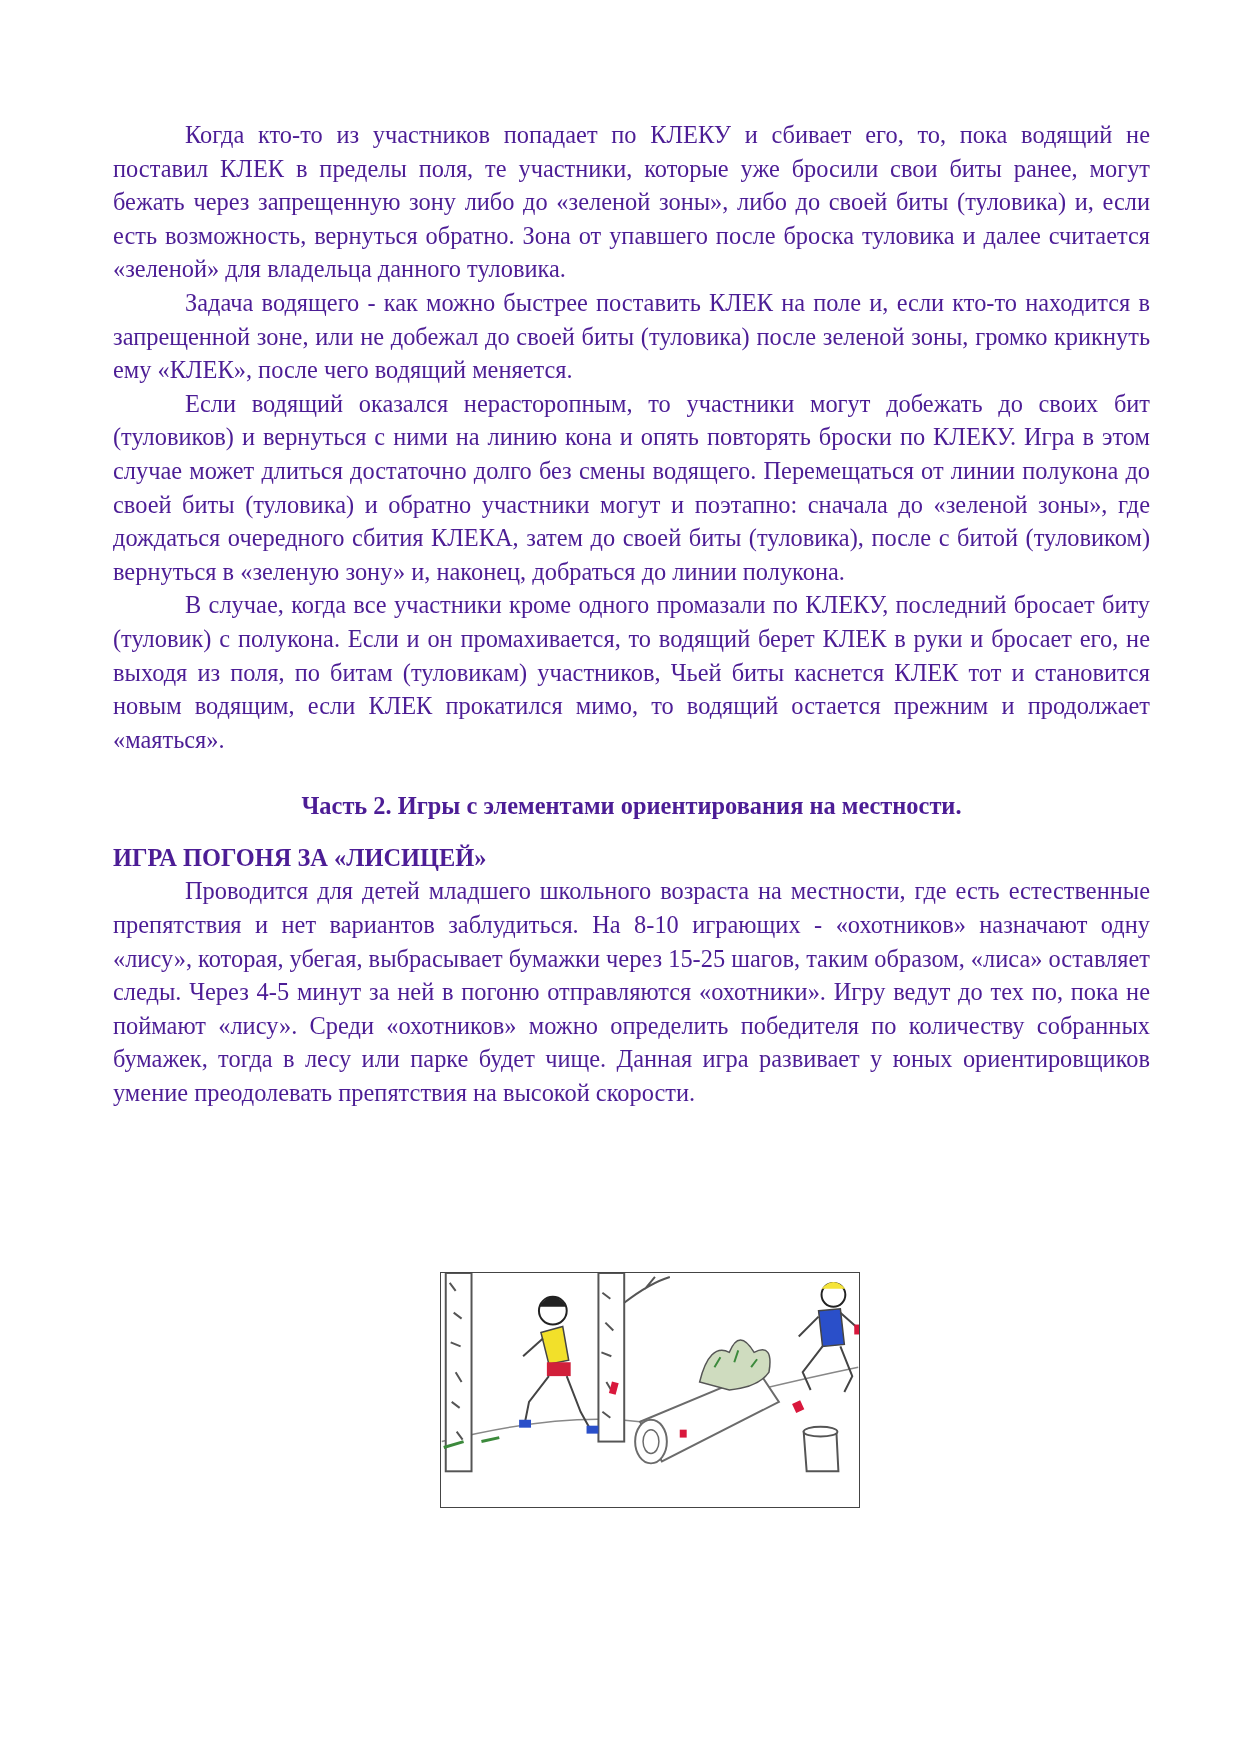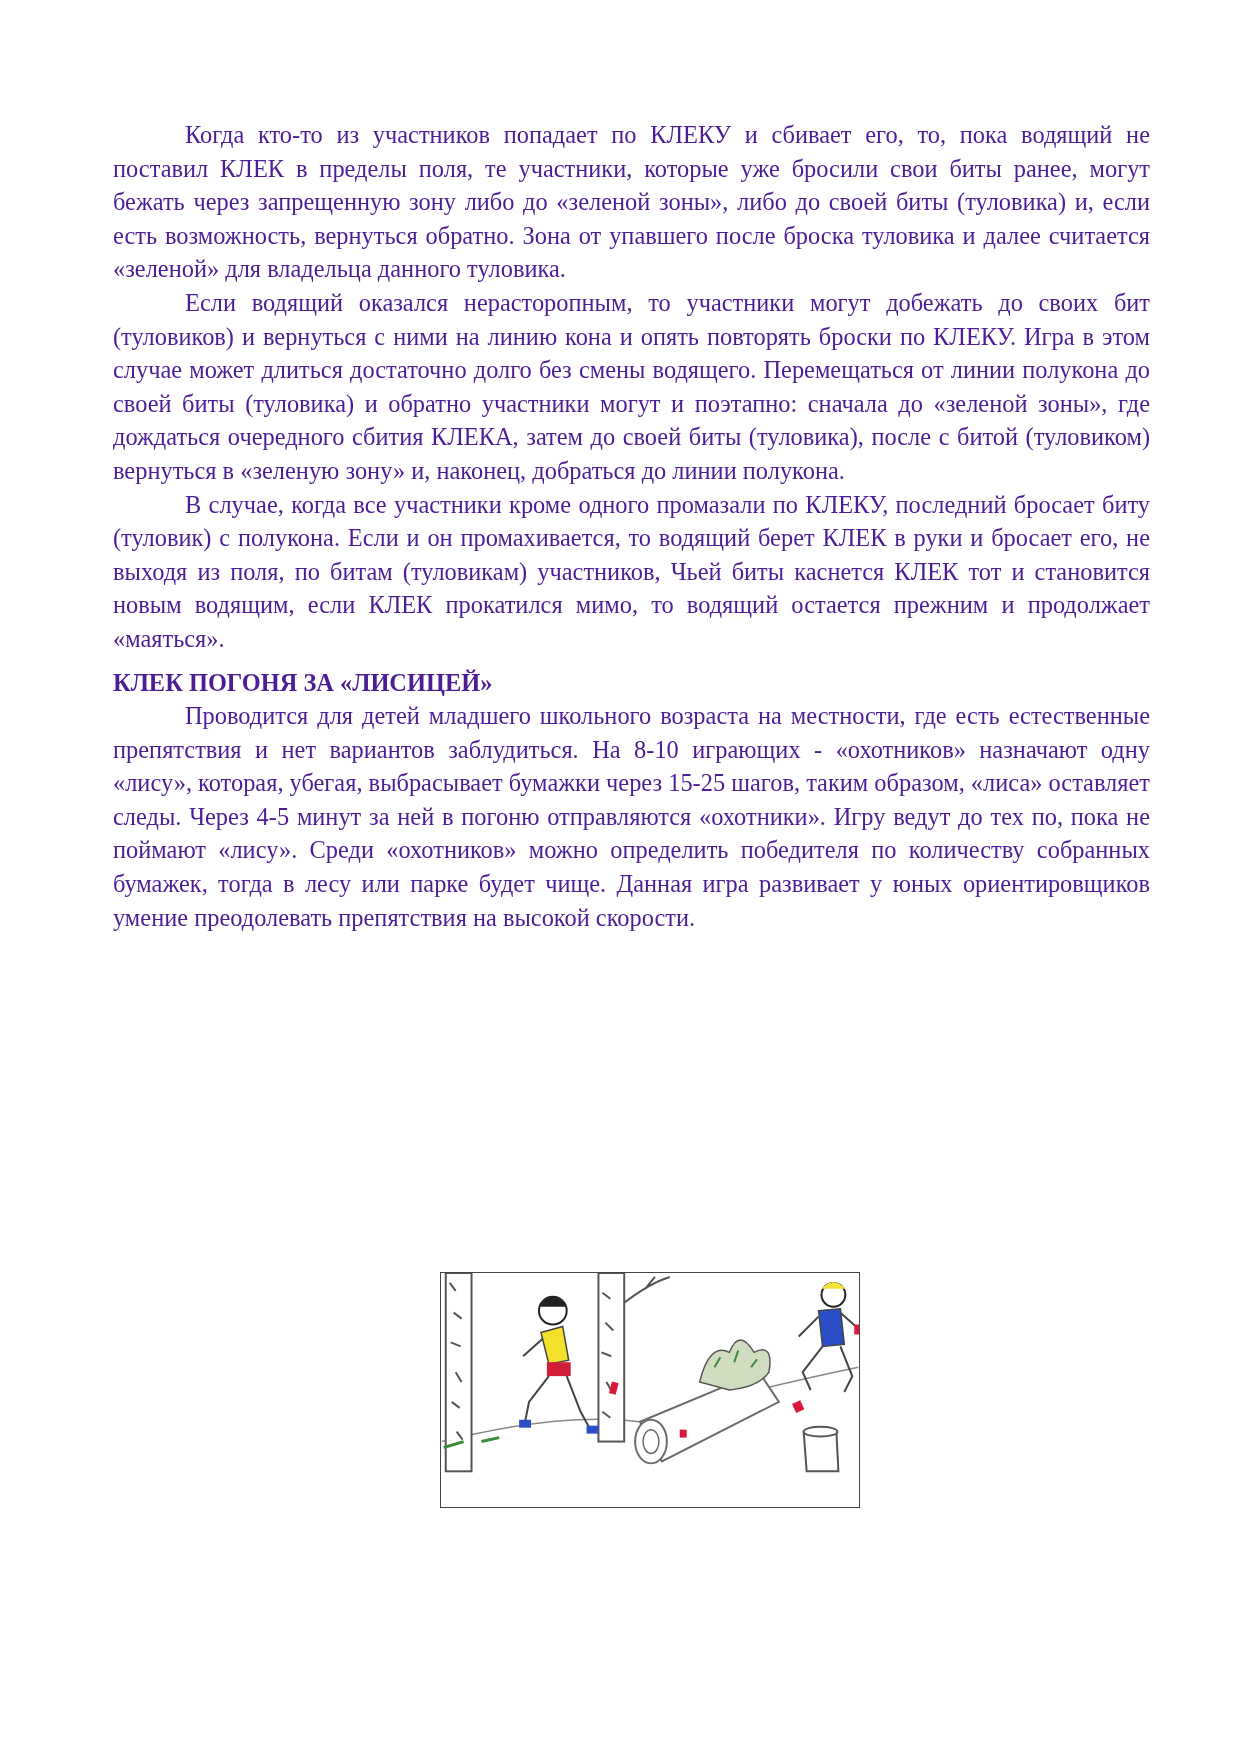--- a/index.html
+++ b/index.html
@@ -19,24 +19,26 @@
     position: absolute; left: 440px; top: 1272px; width: 420px; height: 236px;
     border: 1px solid #444; box-sizing: border-box; background: #fff; overflow: hidden;
   }
   .figure svg { display: block; width: 100%; height: 100%; }
 </style>
 </head>
 <body>
 
 <div class="page">
   <p class="para">Когда кто-то из участников попадает по КЛЕКУ и сбивает его, то, пока водящий не поставил КЛЕК в пределы поля, те участники, которые уже  бросили свои биты ранее, могут бежать через запрещенную зону либо до «зеленой зоны», либо до своей биты (туловика) и, если есть возможность, вернуться обратно. Зона от упавшего после броска туловика и далее  считается «зеленой» для владельца данного туловика.</p>
+  <p class="para">Задача водящего - как можно быстрее поставить КЛЕК на поле и, если кто-то находится в запрещенной зоне, или не добежал до своей биты (туловика) после зеленой зоны, громко крикнуть ему «КЛЕК», после чего водящий меняется.</p>
   <p class="para">Если водящий оказался нерасторопным, то участники могут добежать до своих бит (туловиков) и вернуться с ними на линию кона и опять повторять броски по КЛЕКУ. Игра в этом случае может длиться достаточно долго без смены водящего.  Перемещаться от линии полукона до своей биты (туловика) и обратно участники могут и поэтапно: сначала до «зеленой зоны», где дождаться очередного сбития КЛЕКА, затем до своей биты (туловика), после с битой (туловиком) вернуться в «зеленую зону» и, наконец, добраться до линии полукона.</p>
   <p class="para">В случае, когда все участники кроме одного промазали по КЛЕКУ, последний бросает биту (туловик) с полукона. Если и он промахивается, то водящий берет КЛЕК в руки и бросает его, не выходя из поля, по битам (туловикам) участников, Чьей биты каснется КЛЕК тот и становится новым водящим, если КЛЕК прокатился мимо, то водящий остается прежним и продолжает «маяться».</p>
 
-  <p class="heading-left">КЛЕК ПОГОНЯ ЗА «ЛИСИЦЕЙ»</p>
+  <p class="heading-center">Часть 2. Игры с элементами ориентирования на местности.</p>
+  <p class="heading-left">ИГРА ПОГОНЯ ЗА «ЛИСИЦЕЙ»</p>
   <p class="para">Проводится для детей младшего школьного возраста на местности, где есть естественные препятствия и нет вариантов заблудиться. На 8-10 играющих - «охотников» назначают одну «лису», которая, убегая, выбрасывает бумажки через 15-25 шагов, таким образом, «лиса» оставляет следы. Через 4-5 минут за ней в погоню отправляются «охотники». Игру ведут до тех по, пока не поймают «лису». Среди «охотников» можно определить победителя по количеству собранных бумажек, тогда в лесу или парке будет чище. Данная игра развивает у юных ориентировщиков умение  преодолевать препятствия на высокой скорости.</p>
 </div>
 
 <div class="figure">
   <svg viewBox="0 0 420 236">
 
     <path d="M0 170 Q120 140 200 150 Q300 120 420 95" stroke="#888" stroke-width="1.5" fill="none"></path>
 
     <rect x="4" y="0" width="26" height="200" fill="#fff" stroke="#555" stroke-width="2"></rect>
     <path d="M8 10 l6 8 M12 40 l8 6 M9 70 l10 4 M14 100 l6 10 M10 130 l8 6 M15 160 l6 8" stroke="#555" stroke-width="2"></path>

